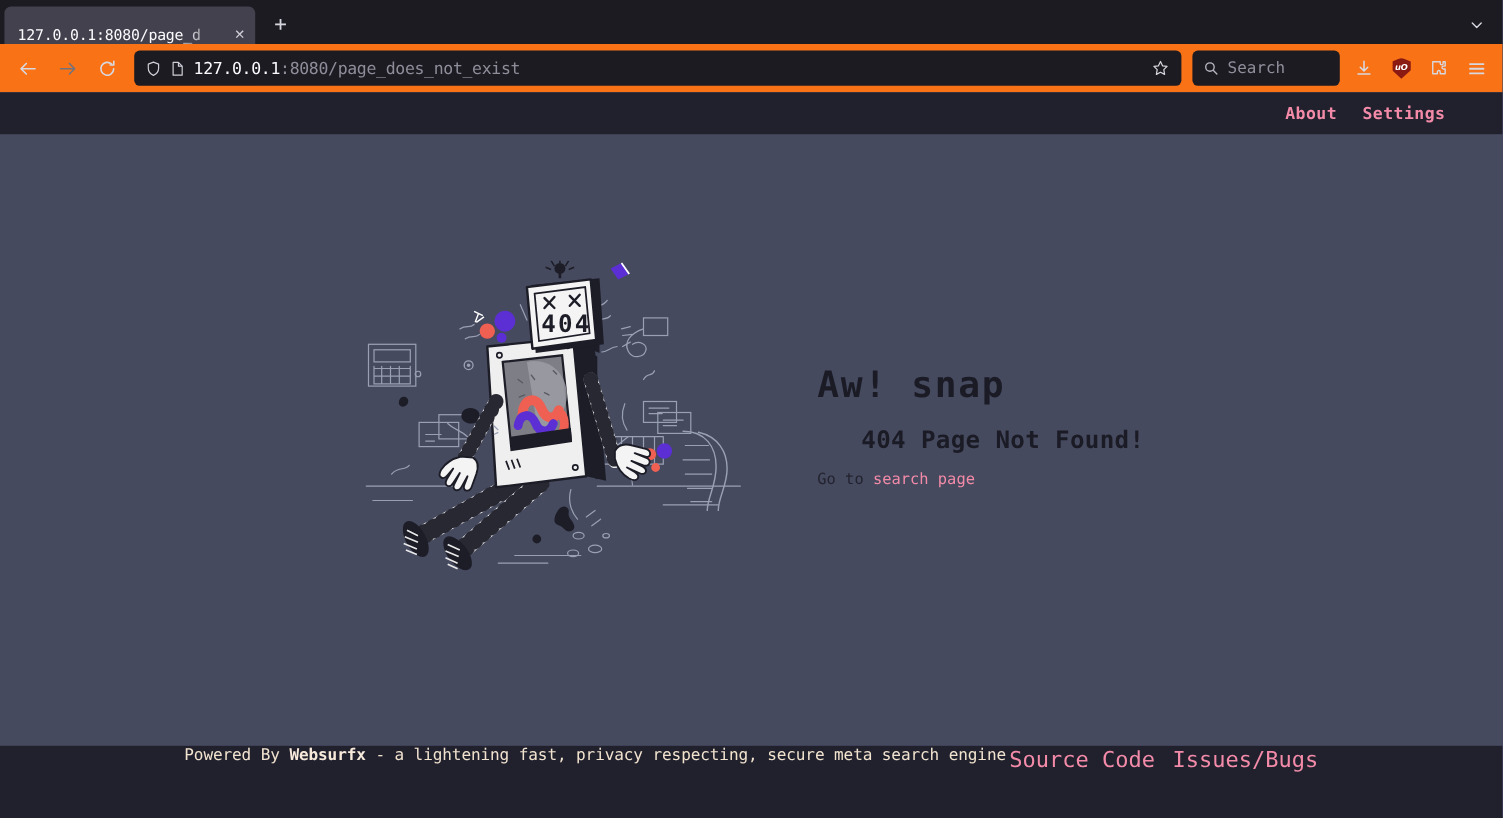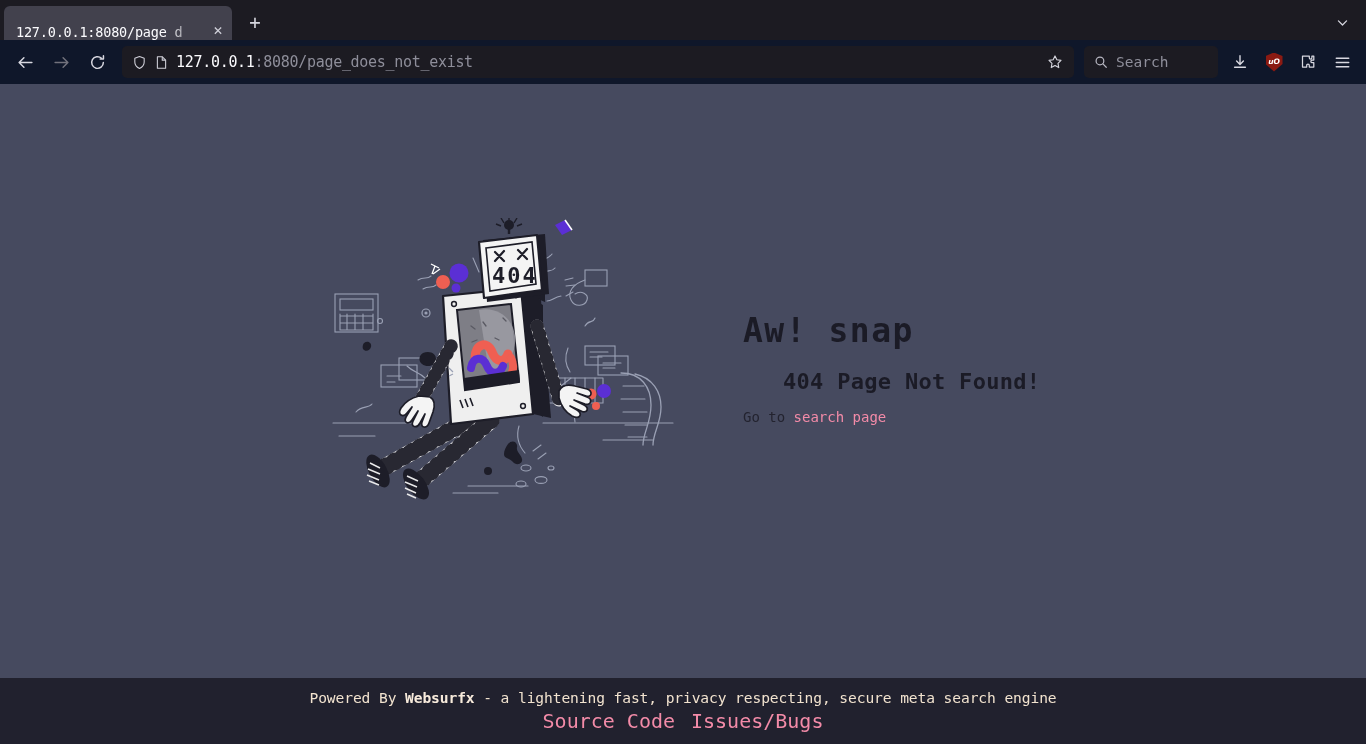--- a/index.html
+++ b/index.html
@@ -37,21 +37,21 @@
     width:30px; height:30px; margin-left:8px; margin-bottom:3px; display:flex;
     align-items:center; justify-content:center; color:#d5d5de; font-size:19px;
     border-radius:4px;
   }
   .tablist-btn {
     position:absolute; right:10px; bottom:4px; width:28px; height:28px;
     display:flex; align-items:center; justify-content:center; color:#d5d5de;
   }
 
   .navbar {
-    height:44px; flex:0 0 44px; background:#0f172a; display:flex; align-items:center;
+    height:44px; flex:0 0 44px; background:#f97316; display:flex; align-items:center;
     padding:0 8px; gap:2px;
   }
   .navbtn {
     width:34px; height:32px; display:flex; align-items:center; justify-content:center;
     border-radius:5px; color:#d8d8e0;
   }
   .navbtn.dim { color:#72727c; }
 
   .urlbar {
     flex:1 1 auto; height:32px; background:#1c1b22; border-radius:5px; margin:0 8px 0 6px;
@@ -101,22 +101,22 @@
 
   .texts { width:300px; }
   .t1 { font-size:33px; font-weight:bold; color:#1b1b26; letter-spacing:1.5px;
         font-family:"DejaVu Sans Mono", monospace; line-height:1.2; }
   .t2 { font-size:22px; font-weight:bold; color:#1b1b26; letter-spacing:0.3px;
         margin-top:18px; font-family:"DejaVu Sans Mono", monospace;margin-left:40px; }
   .t3 { font-size:14px; color:#23232f; margin-top:15px; font-family:"DejaVu Sans Mono", monospace; }
   .t3 a { color:#f38ba8; text-decoration:none; }
 
   .footer {
-    flex:0 0 66px; background:#21212e; display:flex; flex-direction:column;
-    align-items:center; justify-content:center; gap:3px;
+    flex:0 0 66px; background:#21212e; display:flex; flex-direction:row;
+    align-items:flex-start; justify-content:center; gap:3px;
   }
   .fline1 { font-size:14.6px; color:#f2e3cf; font-family:"DejaVu Sans Mono", monospace; letter-spacing:-0.1px; }
   .fline1 b { color:#f7eadb; }
   .flinks { display:flex; gap:16px; }
   .flinks a { font-size:20px; color:#f38ba8; text-decoration:none; font-family:"DejaVu Sans Mono", monospace; }
 </style>
 </head>
 <body>
 
 <div class="browser">
@@ -202,20 +202,24 @@
       <div class="toolbtn">
         <svg width="17" height="17" viewBox="0 0 16 16">
             <path d="M2.2 4h11.6M2.2 8h11.6M2.2 12h11.6" stroke="#d8d8e0" stroke-width="1.5" stroke-linecap="round"></path>
           </svg>
       </div>
     </div>
   </div>
 
   <div class="page">
 
+    <div class="sitenav">
+      <a href="#">About</a>
+      <a href="#">Settings</a>
+    </div>
 
     <div class="body404">
 
       <div class="illo">
         <svg viewBox="0 0 360 300" width="360" height="300">
           <g stroke="#9aa0b4" stroke-width="1.1" fill="none" stroke-linecap="round">
 
             <path d="M10 205 H95"></path>
               <path d="M16 218 H52"></path>
             <path d="M220 205 H350"></path>

